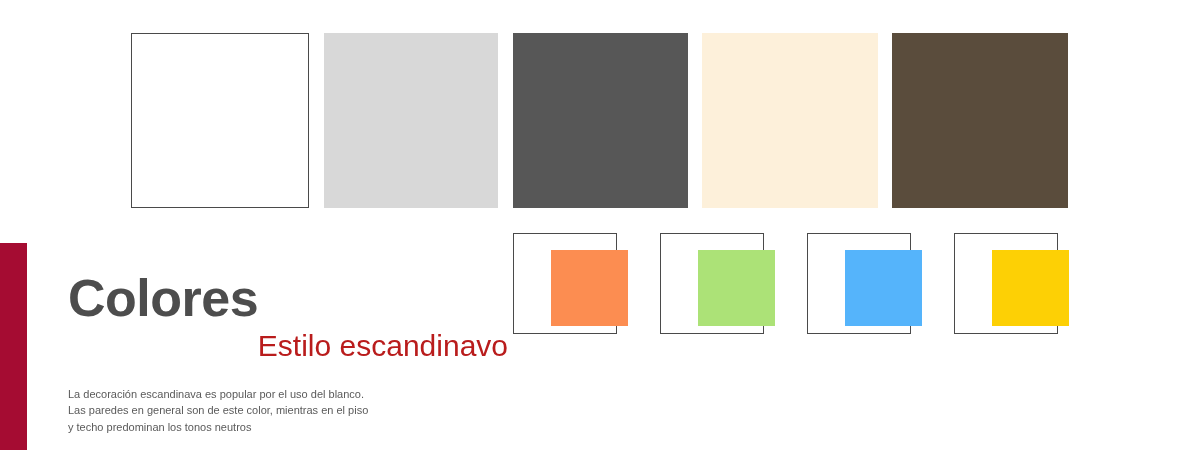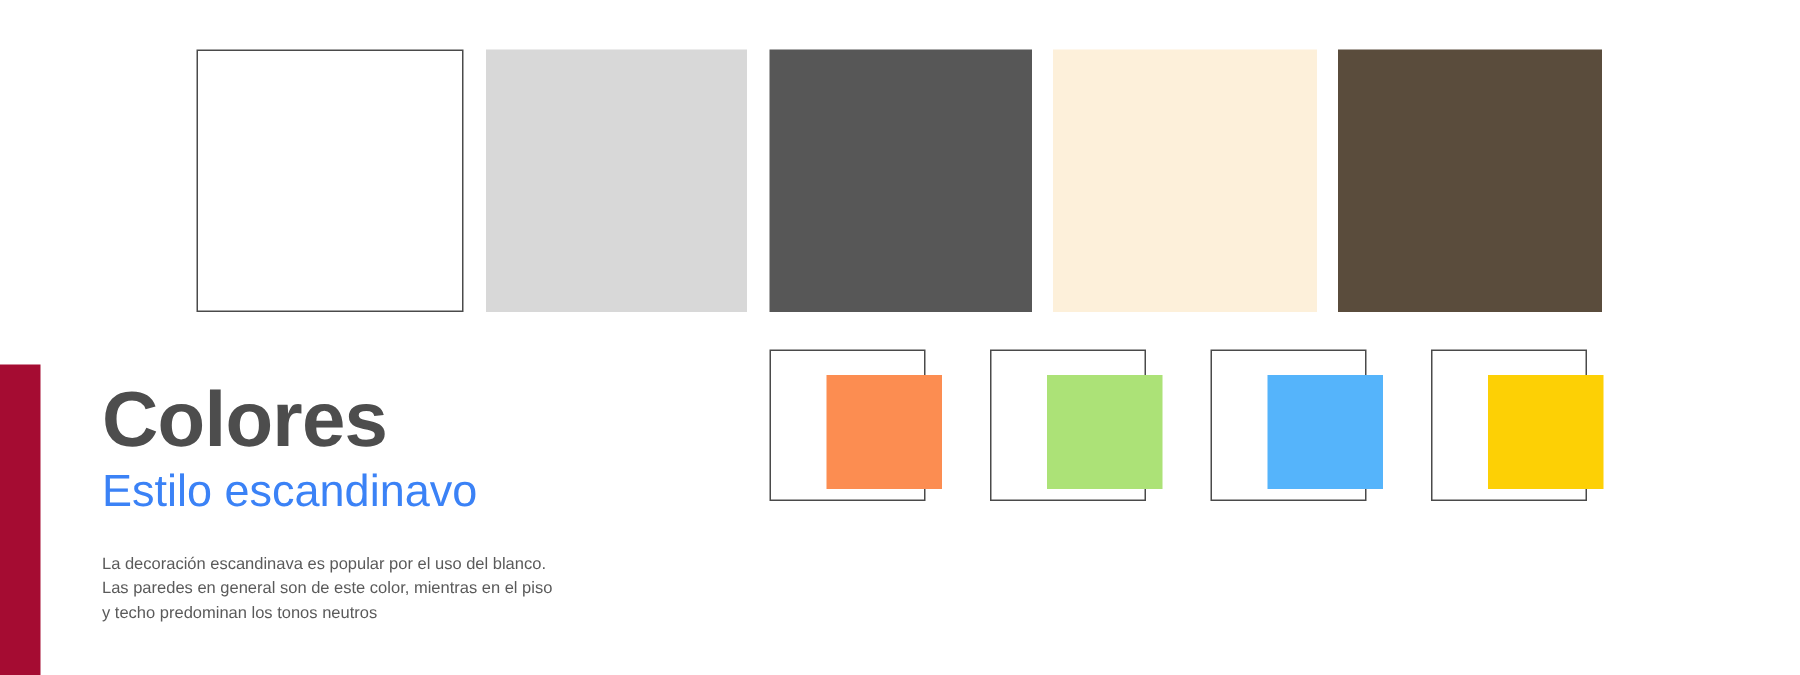--- a/index.html
+++ b/index.html
@@ -62,21 +62,21 @@
     left: 38px;
     top: 17px;
     width: 77px;
     height: 76px;
   }
 
   
   #text-block {
     position: absolute;
     left: 68px;
-    top: 254px;
+    top: 272px;
     width: 440px;
   }
   #title {
     margin: 0;
     font-size: 52px;
     font-weight: bold;
     letter-spacing: -0.5px;
     line-height: 1.0;
     color: #4d4d4d;
     font-family: "Liberation Sans", sans-serif;
@@ -127,19 +127,19 @@
         <div class="accent-chip" style="background: rgb(85, 180, 251);"></div>
       </div>
       <div class="accent-group" style="left: 954px;">
         <div class="accent-card"></div>
         <div class="accent-chip" style="background: rgb(253, 208, 5);"></div>
       </div>
     </div>
 
   <div id="text-block">
     <h1 id="title" style="color: rgb(77, 77, 77);">Colores</h1>
-    <h2 id="subtitle" style="color: #3b82f6;">Estilo escandinavo</h2>
+    <h2 id="subtitle" style="color: #b91c1c; text-align: right;">Estilo escandinavo</h2>
     <p id="body-copy" style="color: rgb(90, 90, 90);">La decoración escandinava es popular por el uso del blanco.
 Las paredes en general son de este color, mientras en el piso
 y techo predominan los tonos neutros</p>
   </div>
 
 </div>
 
 </body></html>

